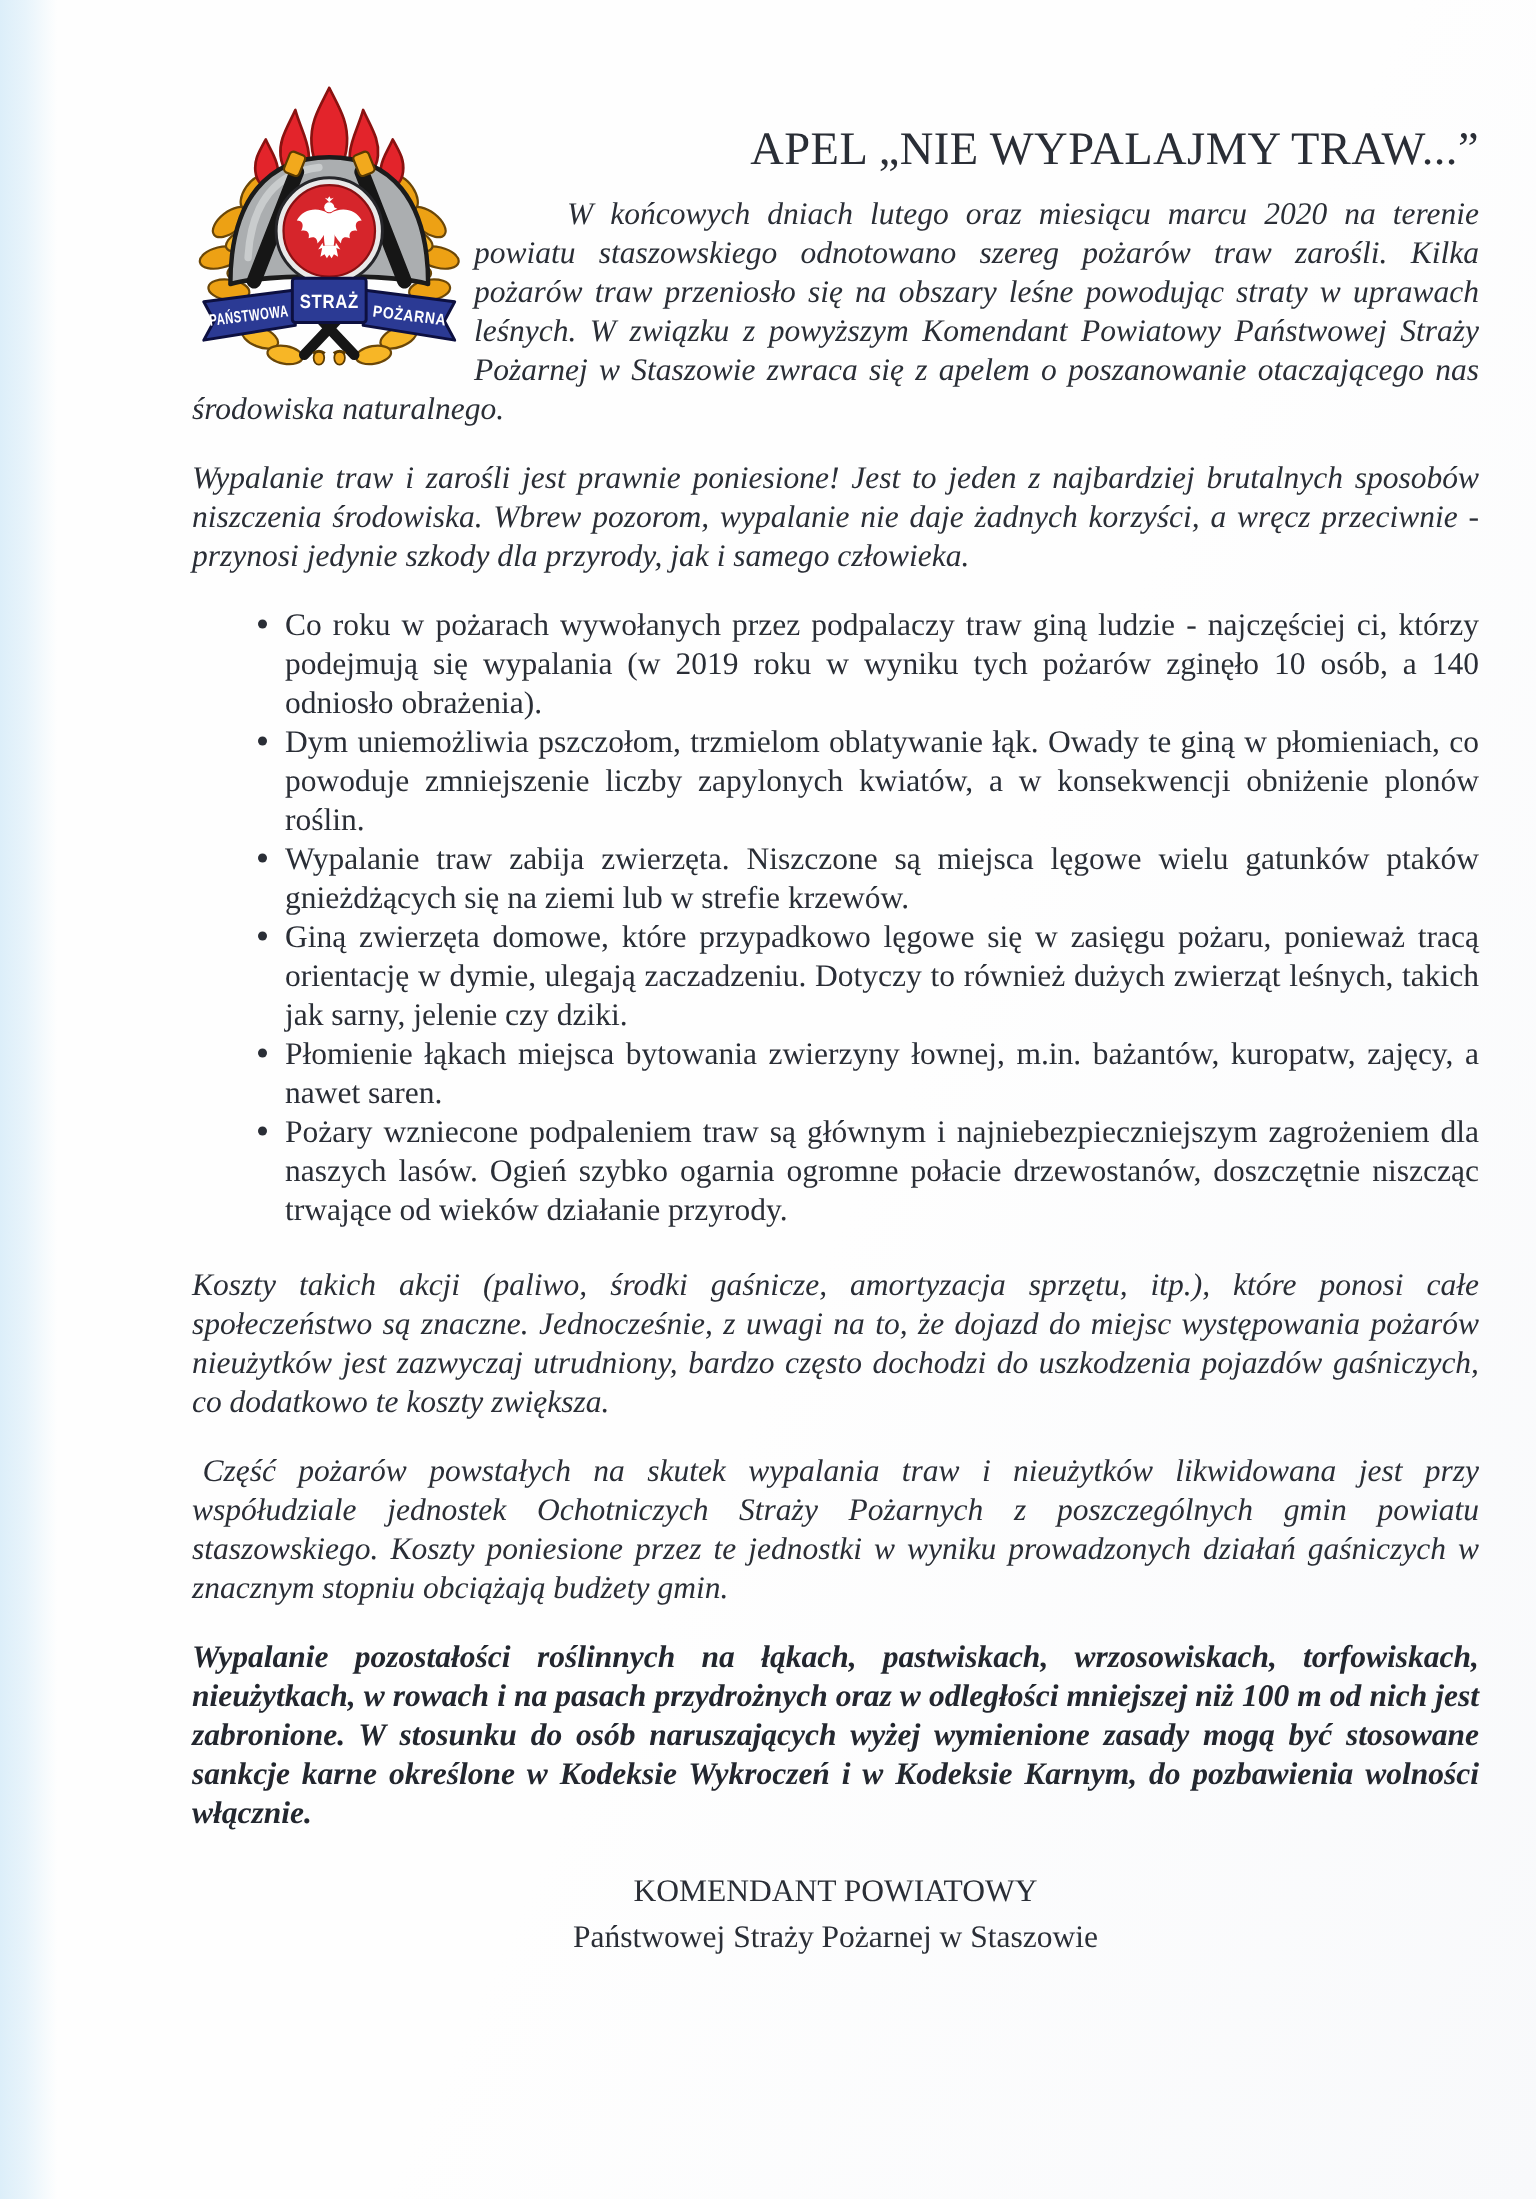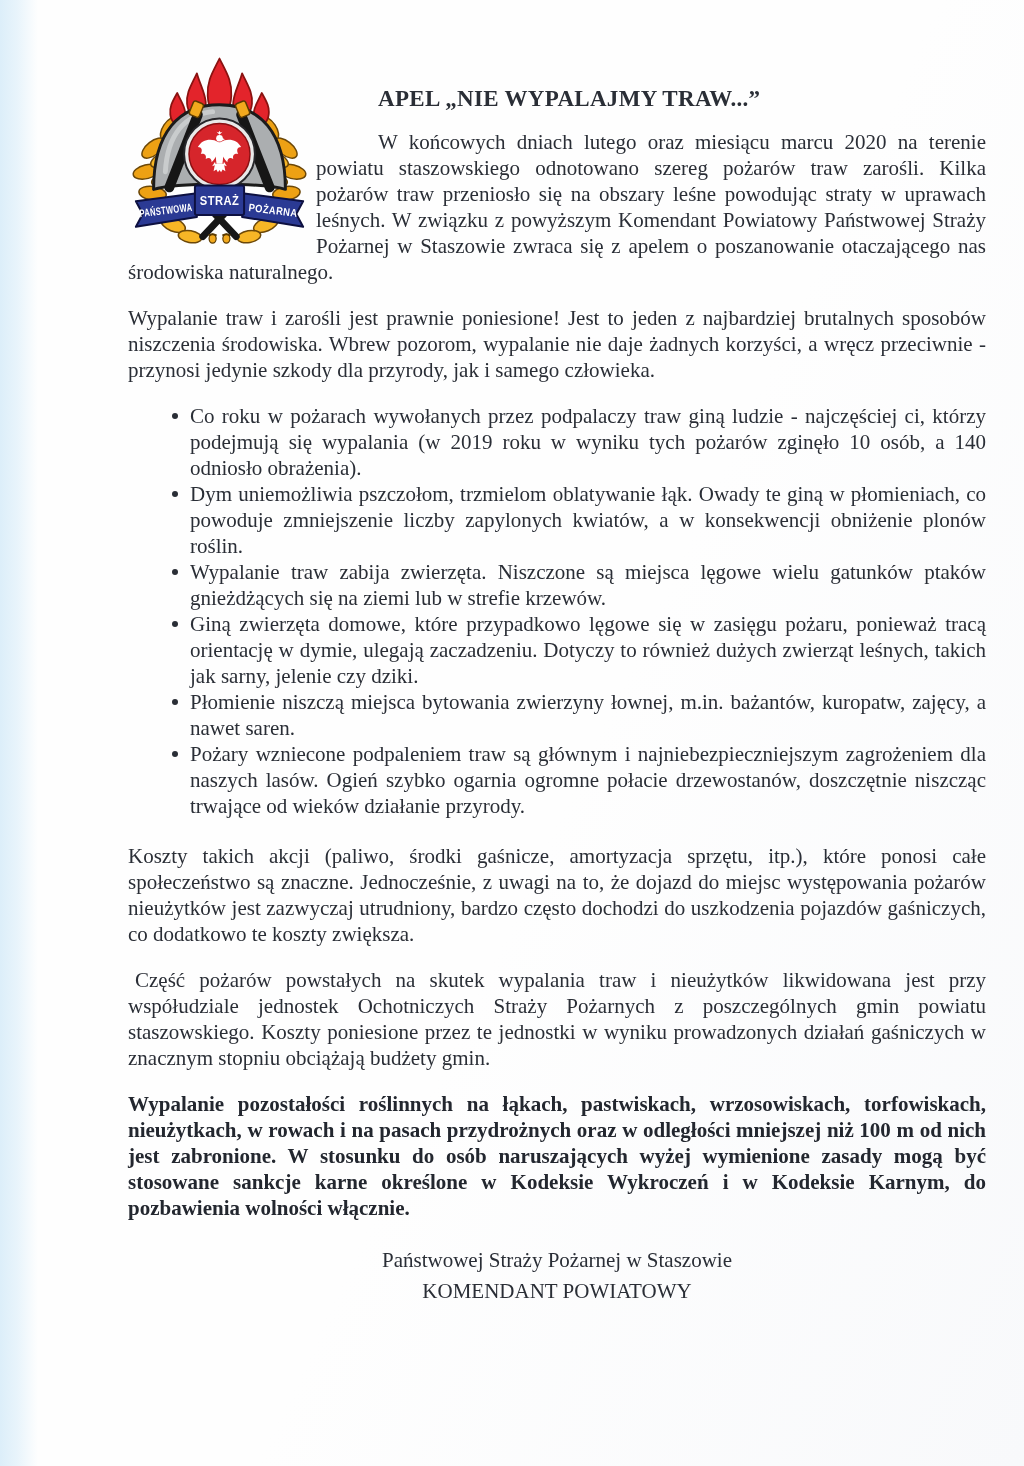--- a/index.html
+++ b/index.html
@@ -16,26 +16,25 @@
     position:absolute; left:0; top:0; bottom:0; width:38px;
     background:linear-gradient(to right,#dceef9 0%,#e8f4fb 45%,rgba(255,255,255,0) 100%);
   }
   .content {
     position:absolute; left:128px; top:54px; width:858px;
     font-size:21px; line-height:26px; text-align:justify;
   }
   .logo-wrap { float:left; width:183px; height:196px; margin:0 5px 2px 0; }
   .logo-wrap svg { display:block; width:183px; height:196px; }
   .doc-title {
-    text-indent:62px; font-size:23px; line-height:28px;
-    margin:31px 0 15px 0; text-align:left; white-space:nowrap;
+    text-indent:62px; font-size:31px; line-height:28px;
+    margin:31px 0 15px 0; text-align:right; white-space:nowrap;
     letter-spacing:0.3px;
-    font-weight:bold;
   }
-  .para { margin:16px 0 20px 0; }
+  .para { margin:16px 0 20px 0;font-style:italic; }
   .para-intro { text-indent:62px; }
   ul.bullet-list { margin:0 0 24px 0; padding:0; list-style:none; }
   ul.bullet-list li { position:relative; padding-left:62px; margin:0; }
   ul.bullet-list li::before {
     content:""; position:absolute; left:44px; top:10px;
     width:6px; height:6px; border-radius:50%; background:#2a2e36;
   }
   .para-osp { text-indent:7px; }
   .para-bold { font-weight:bold; color:#23272f; }
   .closing { text-align:center; line-height:31px; margin-top:24px; }
@@ -143,29 +142,29 @@
 
     <p class="para para-intro">W końcowych dniach lutego oraz miesiącu marcu 2020 na terenie powiatu staszowskiego odnotowano szereg pożarów traw zarośli. Kilka pożarów traw przeniosło się na obszary leśne powodując straty w uprawach leśnych. W związku z powyższym Komendant Powiatowy Państwowej Straży Pożarnej w Staszowie zwraca się z apelem o poszanowanie otaczającego nas środowiska naturalnego.</p>
 
     <p class="para">Wypalanie traw i zarośli jest prawnie poniesione! Jest to jeden z najbardziej brutalnych sposobów niszczenia środowiska. Wbrew pozorom, wypalanie nie daje żadnych korzyści, a wręcz przeciwnie - przynosi jedynie szkody dla przyrody, jak i samego człowieka.</p>
 
     <ul class="bullet-list">
       <li>Co roku w pożarach wywołanych przez podpalaczy traw giną ludzie - najczęściej ci, którzy podejmują się wypalania (w 2019 roku w wyniku tych pożarów zginęło 10 osób, a 140 odniosło obrażenia).</li>
       <li>Dym uniemożliwia pszczołom, trzmielom oblatywanie łąk. Owady te giną w płomieniach, co powoduje zmniejszenie liczby zapylonych kwiatów, a w konsekwencji obniżenie plonów roślin.</li>
       <li>Wypalanie traw zabija zwierzęta. Niszczone są miejsca lęgowe wielu gatunków ptaków gnieżdżących się na ziemi lub w strefie krzewów.</li>
       <li>Giną zwierzęta domowe, które przypadkowo lęgowe się w zasięgu pożaru, ponieważ tracą orientację w dymie, ulegają zaczadzeniu. Dotyczy to również dużych zwierząt leśnych, takich jak sarny, jelenie czy dziki.</li>
-      <li>Płomienie niszczą miejsca bytowania zwierzyny łownej, m.in. bażantów, kuropatw, zajęcy, a nawet saren.</li>
+      <li>Płomienie łąkach miejsca bytowania zwierzyny łownej, m.in. bażantów, kuropatw, zajęcy, a nawet saren.</li>
       <li>Pożary wzniecone podpaleniem traw są głównym i najniebezpieczniejszym zagrożeniem dla naszych lasów. Ogień szybko ogarnia ogromne połacie drzewostanów, doszczętnie niszcząc trwające od wieków działanie przyrody.</li>
     </ul>
 
     <p class="para">Koszty takich akcji (paliwo, środki gaśnicze, amortyzacja sprzętu, itp.), które ponosi całe społeczeństwo są znaczne. Jednocześnie, z uwagi na to, że dojazd do miejsc występowania pożarów nieużytków jest zazwyczaj utrudniony, bardzo często dochodzi do uszkodzenia pojazdów gaśniczych, co dodatkowo te koszty zwiększa.</p>
 
     <p class="para para-osp">Część pożarów powstałych na skutek wypalania traw i nieużytków likwidowana jest przy współudziale jednostek Ochotniczych Straży Pożarnych z poszczególnych gmin powiatu staszowskiego. Koszty poniesione przez te jednostki w wyniku prowadzonych działań gaśniczych w znacznym stopniu obciążają budżety gmin.</p>
 
     <p class="para para-bold">Wypalanie pozostałości roślinnych na łąkach, pastwiskach, wrzosowiskach, torfowiskach, nieużytkach, w rowach i na pasach przydrożnych oraz w odległości mniejszej niż 100 m od nich jest zabronione. W stosunku do osób naruszających wyżej wymienione zasady mogą być stosowane sankcje karne określone w Kodeksie Wykroczeń i w Kodeksie Karnym, do pozbawienia wolności włącznie.</p>
 
     <div class="closing">
+      <div>KOMENDANT POWIATOWY</div>
       <div>Państwowej Straży Pożarnej w Staszowie</div>
-      <div>KOMENDANT POWIATOWY</div>
     </div>
 
   </div>
 </div>
 
 </body></html>

